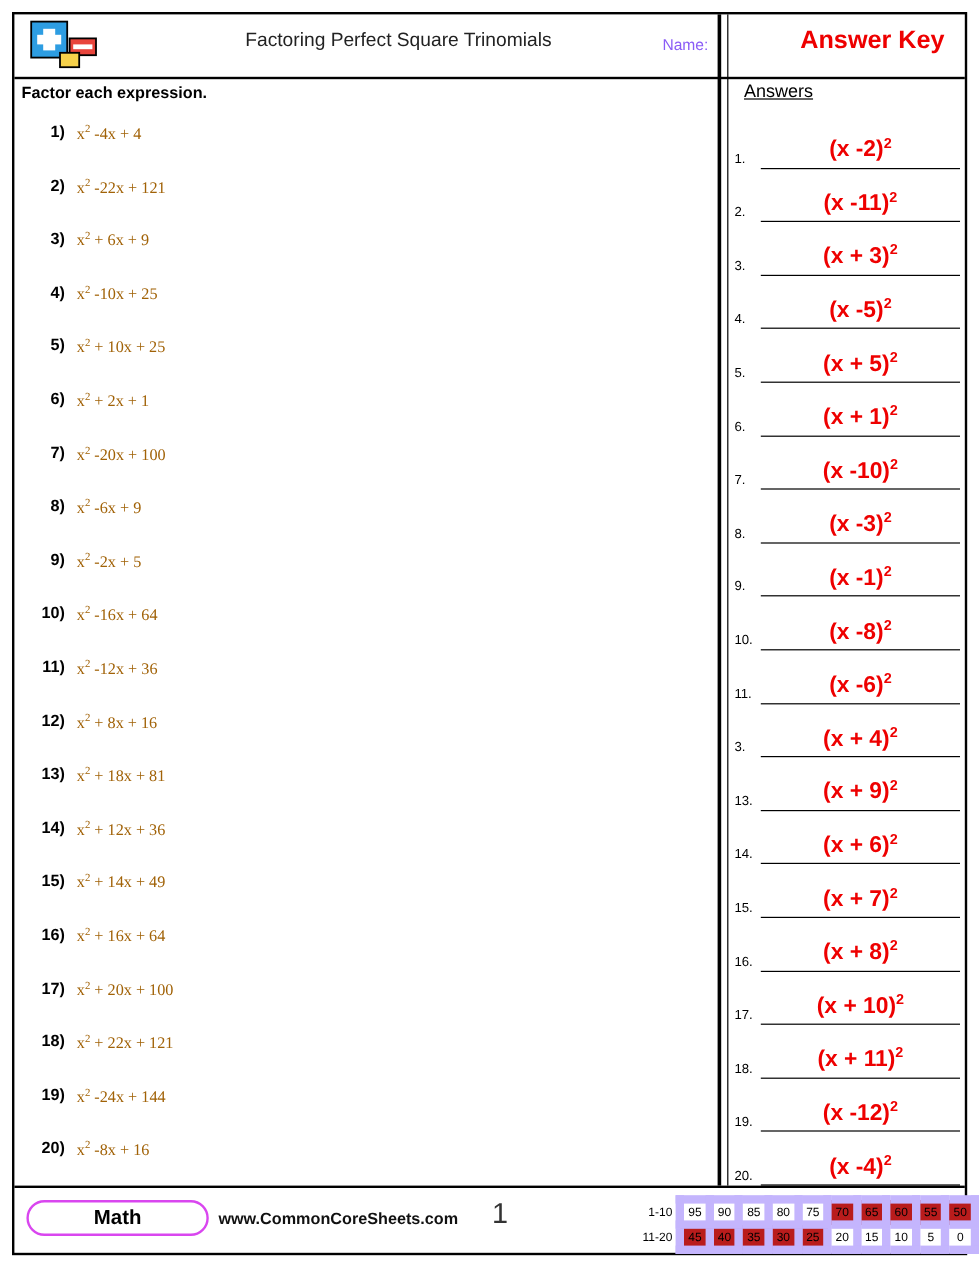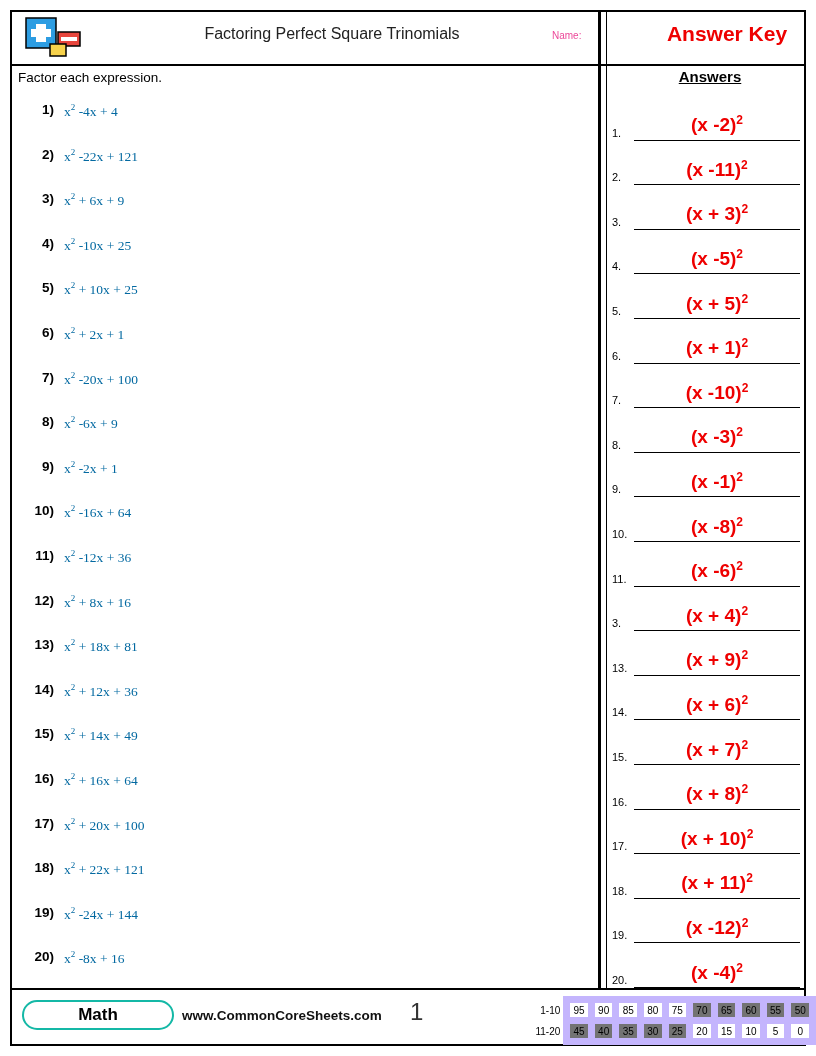--- a/index.html
+++ b/index.html
@@ -50,22 +50,22 @@
     top: 13px;
     width: 400px;
     text-align: center;
     font-size: 16px;
     color: #222;
   }
   .name-label {
     position: absolute;
     left: 540px;
     top: 18px;
-    font-size: 10px;
-    color: #ec4899;
+    font-size: 13px;
+    color: #8b5cf6;
   }
   .answer-key {
     position: absolute;
     left: 630px;
     top: 10px;
     width: 170px;
     text-align: center;
     font-size: 21px;
     font-weight: bold;
     color: #ee0000;
@@ -94,21 +94,21 @@
     width: 0;
     height: 976px;
     border-left: 1px solid #000;
   }
   
   .instructions {
     position: absolute;
     left: 18px;
     top: 70px;
     font-size: 13.5px;
-    font-weight: normal;
+    font-weight: bold;
     color: #000;
   }
   
   .problems {
     position: absolute;
     left: 18px;
     top: 96px;
     width: 560px;
   }
   .problem {
@@ -123,35 +123,35 @@
     text-align: right;
     font-size: 13.5px;
     font-weight: bold;
   }
   .p-exp {
     position: absolute;
     left: 46px;
     top: 6px;
     font-size: 13.5px;
     font-family: "Liberation Serif", serif;
-    color: #0369a1;
+    color: #a16207;
   }
   .p-exp sup {
     font-size: 9px;
     vertical-align: super;
   }
   
   .answers-title {
     position: absolute;
     left: 620px;
     top: 68px;
     width: 180px;
-    text-align: center;
+    text-align: left;
     font-size: 15px;
-    font-weight: bold;
+    font-weight: normal;
     text-decoration: underline;
     color: #000;
   }
   .answers {
     position: absolute;
     left: 612px;
     top: 102px;
     width: 190px;
   }
   .ans-row {
@@ -196,21 +196,21 @@
     width: 792px;
     height: 2px;
     background: #000;
   }
   .math-pill {
     position: absolute;
     left: 22px;
     top: 1000px;
     width: 152px;
     height: 30px;
-    border: 2px solid #14b8a6;
+    border: 2px solid #d946ef;
     border-radius: 15px;
     box-sizing: border-box;
     text-align: center;
     line-height: 26px;
     font-size: 17px;
     font-weight: bold;
   }
   .site {
     position: absolute;
     left: 182px;
@@ -247,21 +247,21 @@
     background: #fff;
   }
   .score td.rangelabel {
     border: none;
     width: 34px;
     text-align: right;
     padding-right: 3px;
     background: transparent;
   }
   .score td.hl {
-    background: #737373;
+    background: #b91c1c;
   }
 </style>
 </head>
 <body>
 
 <div class="page">
   <div class="sheet-border"></div>
 
   <div class="header">
     <div class="logo">
@@ -314,21 +314,21 @@
     <div class="problem">
       <span class="p-num">7)</span>
       <span class="p-exp"><span>x</span><sup>2</sup> <span>-20x + 100</span></span>
     </div>
     <div class="problem">
       <span class="p-num">8)</span>
       <span class="p-exp"><span>x</span><sup>2</sup> <span>-6x + 9</span></span>
     </div>
     <div class="problem">
       <span class="p-num">9)</span>
-      <span class="p-exp"><span>x</span><sup>2</sup> <span>-2x + 1</span></span>
+      <span class="p-exp"><span>x</span><sup>2</sup> <span>-2x + 5</span></span>
     </div>
     <div class="problem">
       <span class="p-num">10)</span>
       <span class="p-exp"><span>x</span><sup>2</sup> <span>-16x + 64</span></span>
     </div>
     <div class="problem">
       <span class="p-num">11)</span>
       <span class="p-exp"><span>x</span><sup>2</sup> <span>-12x + 36</span></span>
     </div>
     <div class="problem">

